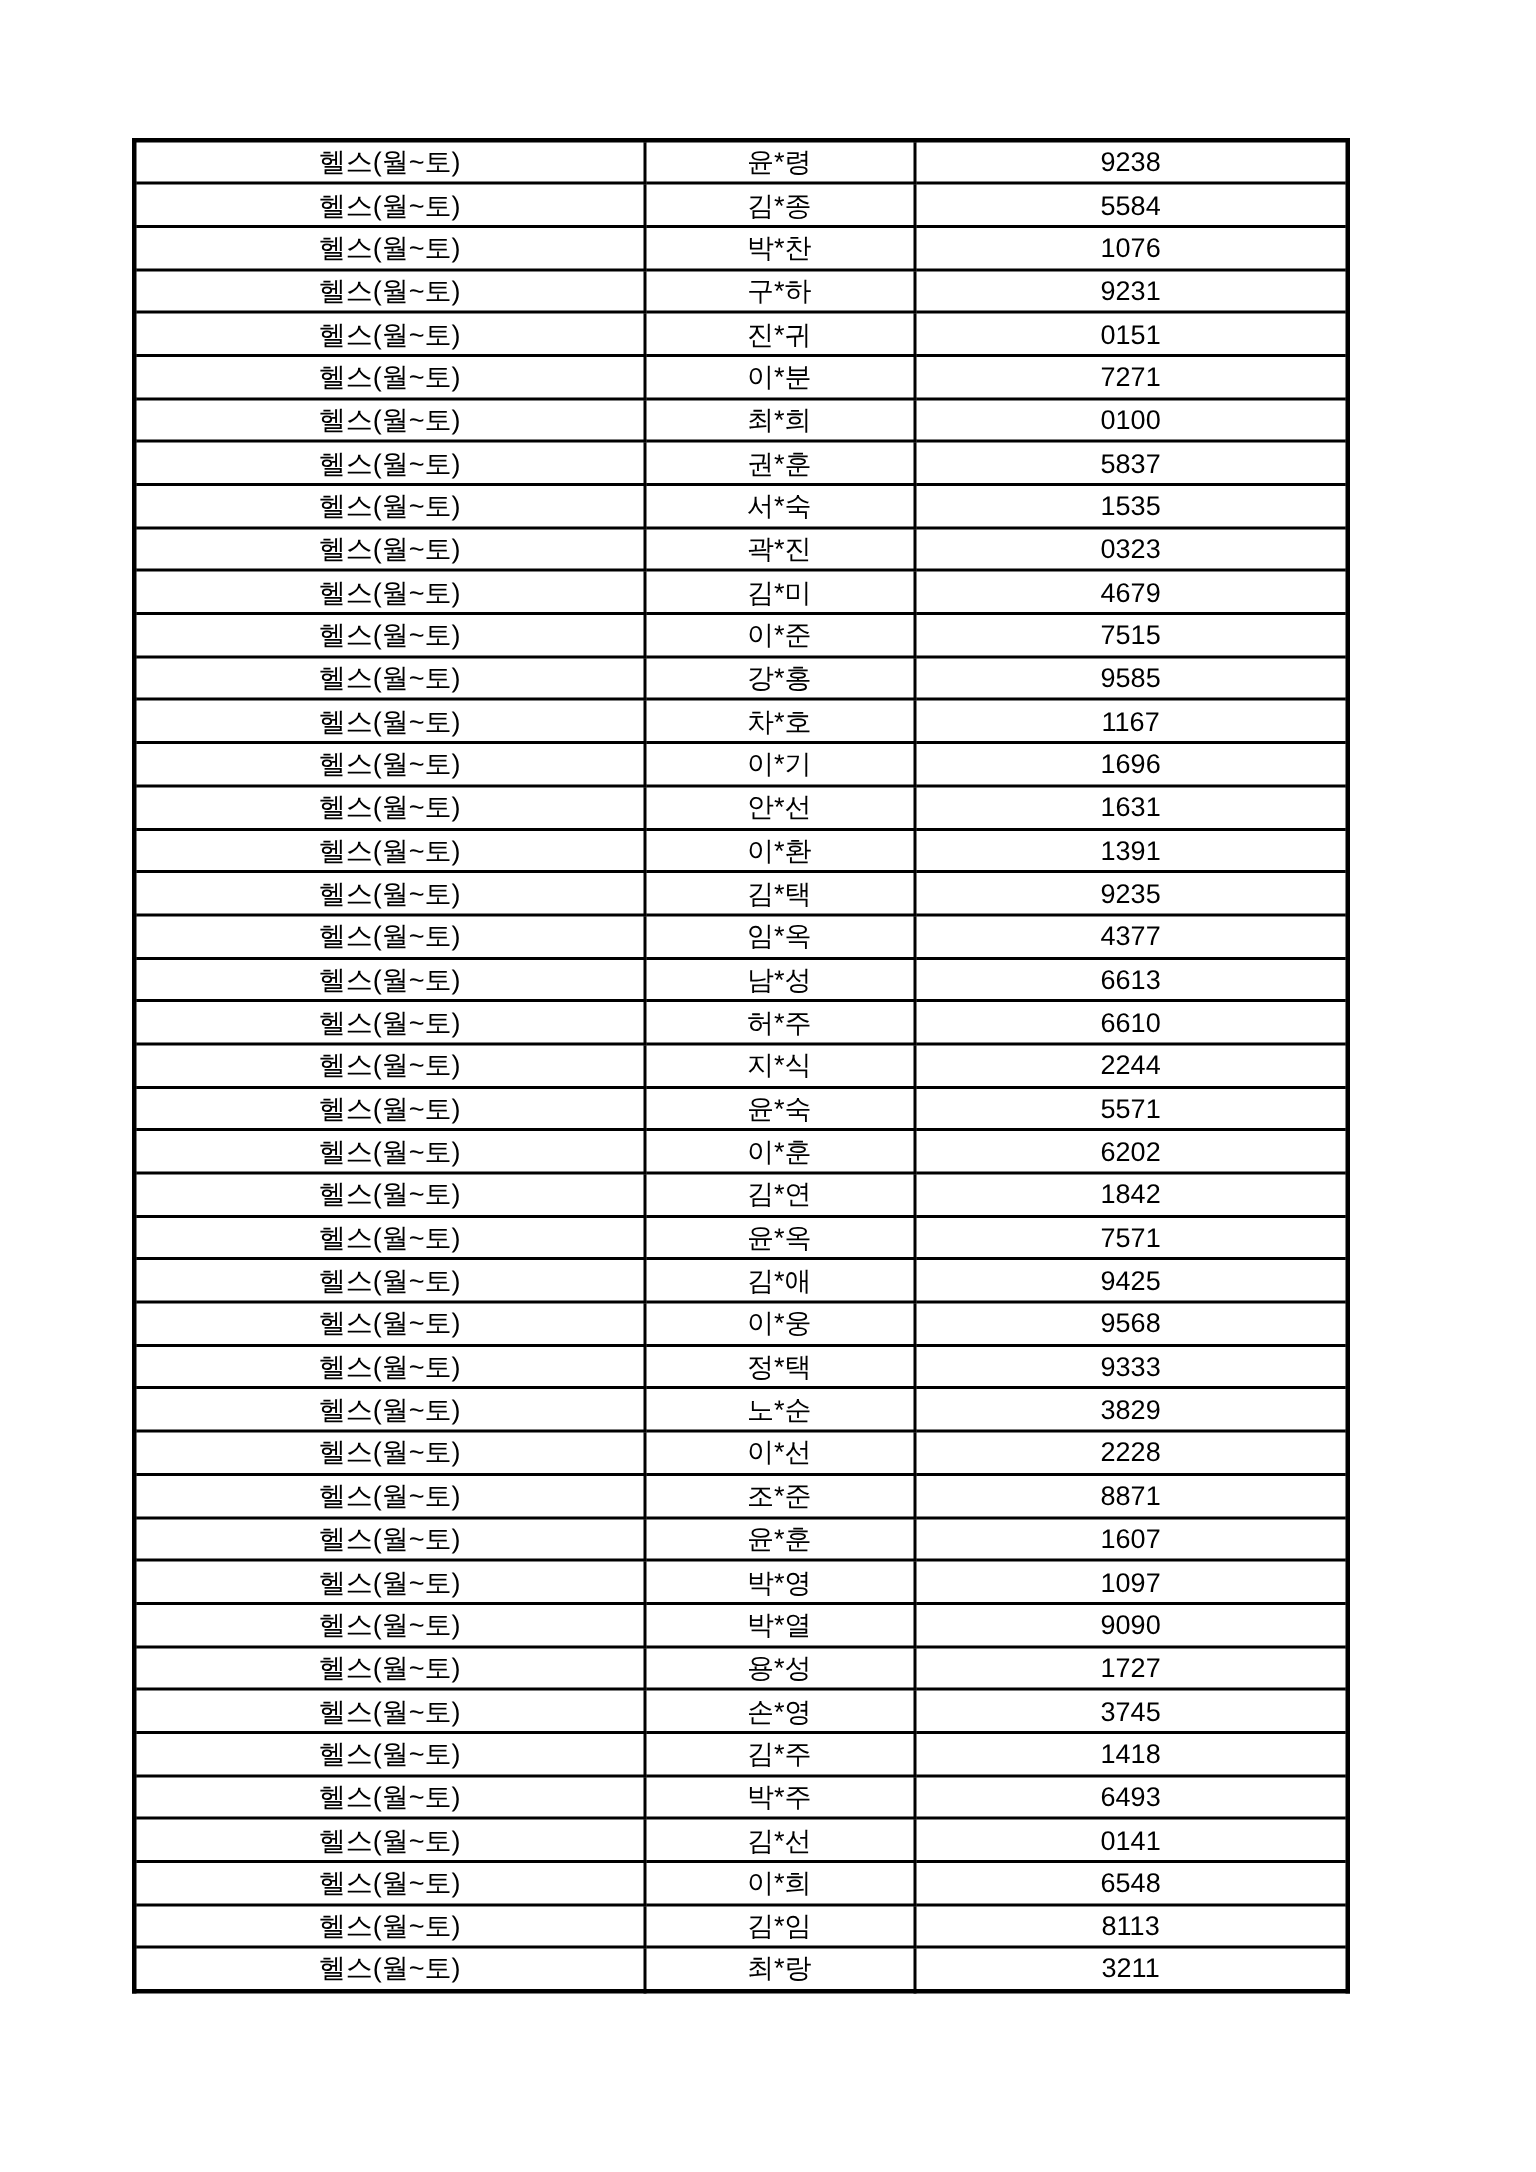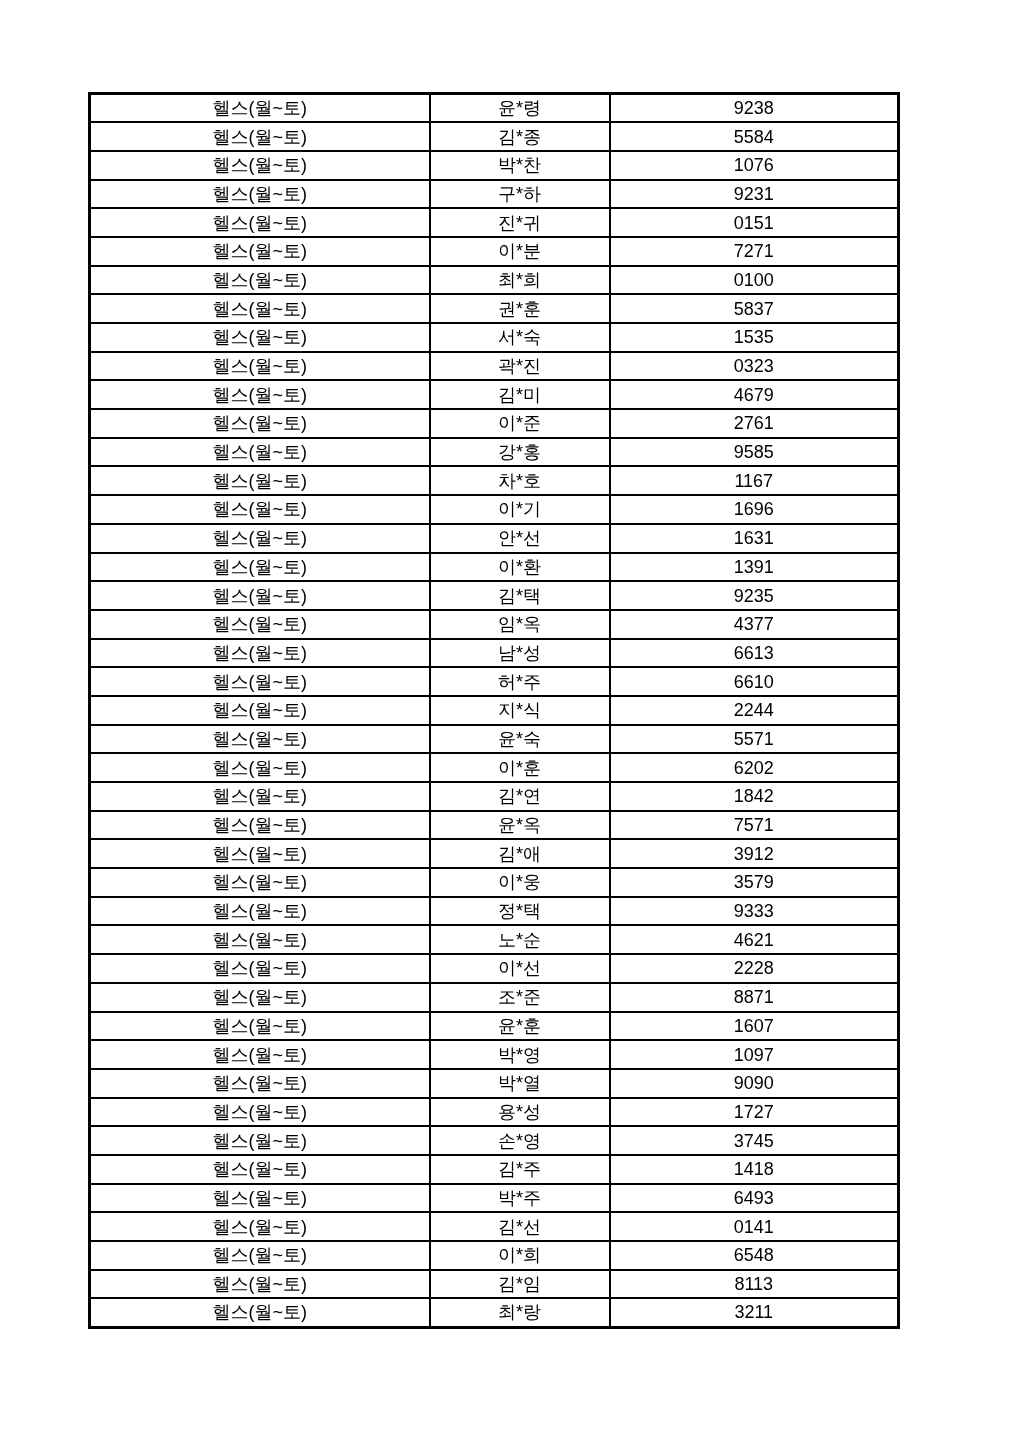--- a/index.html
+++ b/index.html
@@ -105,21 +105,21 @@
           <td>0323</td>
         </tr>
         <tr>
           <td>헬스(월~토)</td>
           <td>김*미</td>
           <td>4679</td>
         </tr>
         <tr>
           <td>헬스(월~토)</td>
           <td>이*준</td>
-          <td>2761</td>
+          <td>7515</td>
         </tr>
         <tr>
           <td>헬스(월~토)</td>
           <td>강*홍</td>
           <td>9585</td>
         </tr>
         <tr>
           <td>헬스(월~토)</td>
           <td>차*호</td>
           <td>1167</td>
@@ -180,36 +180,36 @@
           <td>1842</td>
         </tr>
         <tr>
           <td>헬스(월~토)</td>
           <td>윤*옥</td>
           <td>7571</td>
         </tr>
         <tr>
           <td>헬스(월~토)</td>
           <td>김*애</td>
-          <td>3912</td>
+          <td>9425</td>
         </tr>
         <tr>
           <td>헬스(월~토)</td>
           <td>이*웅</td>
-          <td>3579</td>
+          <td>9568</td>
         </tr>
         <tr>
           <td>헬스(월~토)</td>
           <td>정*택</td>
           <td>9333</td>
         </tr>
         <tr>
           <td>헬스(월~토)</td>
           <td>노*순</td>
-          <td>4621</td>
+          <td>3829</td>
         </tr>
         <tr>
           <td>헬스(월~토)</td>
           <td>이*선</td>
           <td>2228</td>
         </tr>
         <tr>
           <td>헬스(월~토)</td>
           <td>조*준</td>
           <td>8871</td>

